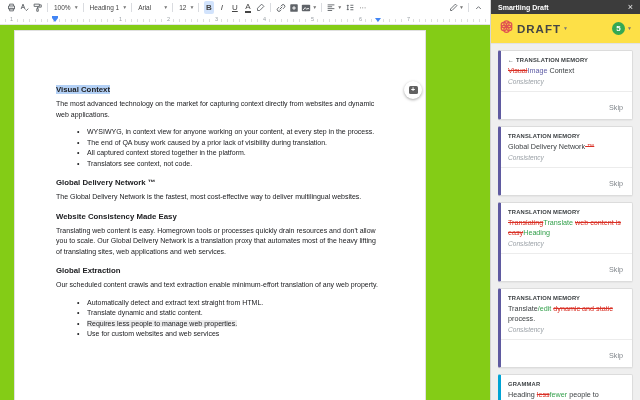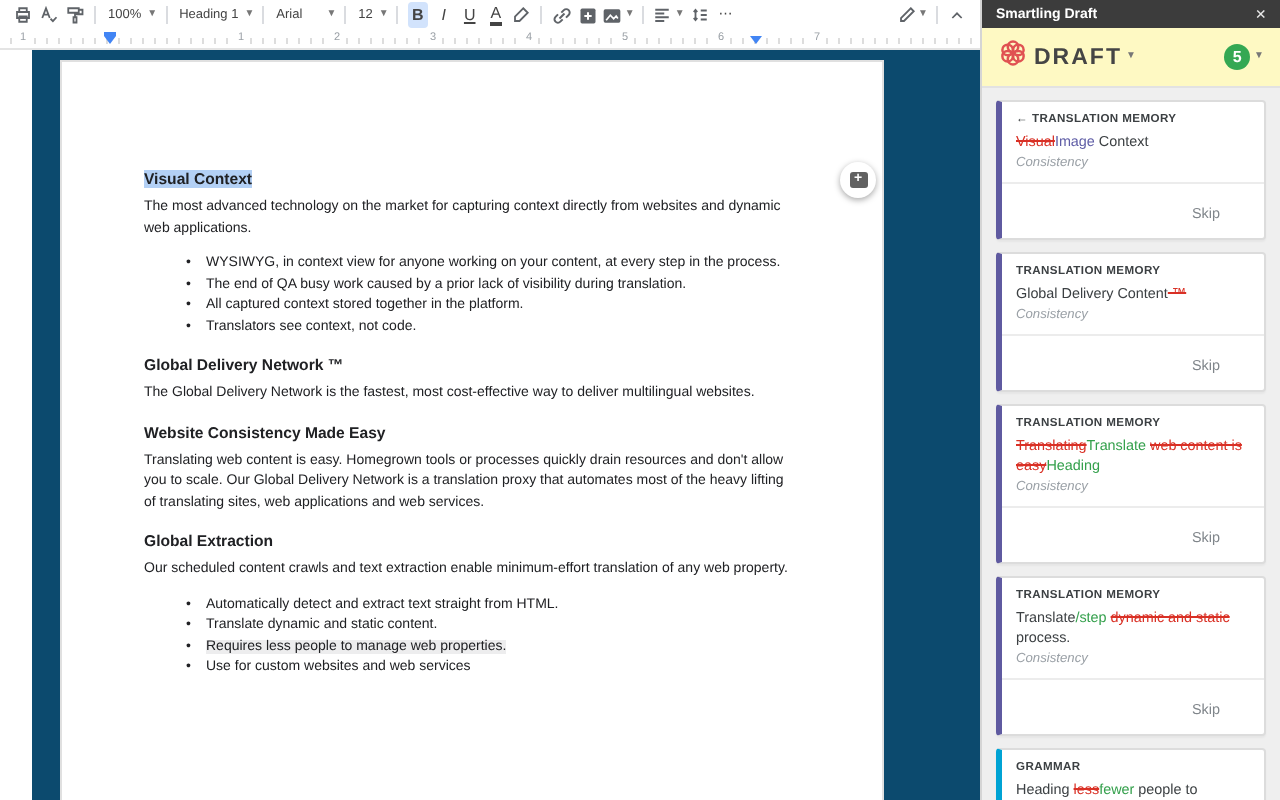--- a/index.html
+++ b/index.html
@@ -22,21 +22,21 @@
   .a-letter { border-bottom:2px solid #444; line-height:9px; }
   .right-tools { margin-left:auto; display:flex; align-items:center; }
 
   .ruler { height:10px; position:relative; background:#fff; border-bottom:1px solid #e4e4e4; flex:0 0 auto; }
   .ticks { position:absolute; left:0; right:0; bottom:2px; height:3px;
            background:repeating-linear-gradient(90deg, transparent 0 5px, #cfcfcf 5px 6px); opacity:.7; }
   .rnum { position:absolute; top:1px; font-size:5.5px; color:#9aa0a6; background:#fff; padding:0 2px; }
   .rmark { position:absolute; width:0; height:0; border:3px solid transparent; border-top:4px solid #4285f4; top:3px; }
   .rbar { position:absolute; width:6px; height:2px; background:#4285f4; top:1px; }
 
-  .canvas { flex:1; background:#0c4a6e; position:relative; overflow:hidden;margin-left:16px; }
+  .canvas { flex:1; background:#84cc16; position:relative; overflow:hidden; }
   .page { position:absolute; left:14px; top:5px; width:412px; height:378px; background:#fff;
           border:1px solid #e0e0e0; padding:54px 44px 0 41px; color:#202124; }
   .doc-h { font-size:7.8px; font-weight:bold; margin:9px 0 5px; }
   .doc-h:first-child { margin-top:0; }
   .doc-p { font-size:7px; line-height:1.5; margin:0 0 7px; }
   ul.doc-b { margin:0 0 7px; padding-left:31px; list-style:none; font-size:7px; line-height:1.5; }
   ul.doc-b li { position:relative; }
   ul.doc-b li::before { content:"•"; position:absolute; left:-10px; top:0; font-size:7px; }
   .s-selected { background:var(--selection); }
   .s-shaded { background:var(--shaded); }
@@ -44,33 +44,33 @@
   .comment-fab { position:absolute; left:404px; top:56px; width:18px; height:18px; border-radius:50%;
                  background:#fff; box-shadow:0 1px 3px rgba(0,0,0,.35); display:flex; align-items:center; justify-content:center; }
   .cfi { width:9px; height:8px; background:#616161; border-radius:1.5px; color:#fff; font-size:7px;
          line-height:7px; text-align:center; font-weight:bold; }
 
   
   .sidebar { width:150px; display:flex; flex-direction:column; background:#efefef; border-left:1px solid #d5d5d5; }
   .sb-header { height:14px; flex:0 0 auto; background:#3c3c3c; color:#fff; font-size:7px; font-weight:bold;
                display:flex; align-items:center; justify-content:space-between; padding:0 7px; }
   .sb-close { color:#e8e8e8; font-size:9px; font-weight:normal; }
-  .sb-brand { height:30px; flex:0 0 auto; background:#fef9c3; display:flex; align-items:center; padding:0 8px;
+  .sb-brand { height:30px; flex:0 0 auto; background:#fde047; display:flex; align-items:center; padding:0 8px;
               border-bottom:1px solid #e2e2e2; }
   .brand-name { font-size:11.5px; font-weight:bold; letter-spacing:1px; color:#454545; margin:0 2px 0 3px; }
   .badge { margin-left:auto; width:13px; height:13px; border-radius:50%; background:var(--badge); color:#fff;
            font-size:8px; font-weight:bold; display:flex; align-items:center; justify-content:center; }
   .sb-cards { flex:1; padding:6px 7px; display:flex; flex-direction:column; gap:6px; overflow:hidden; }
   .card { background:#fff; border:1px solid #dcdcdc; border-left:3px solid var(--acc,#5f5aa0); border-radius:2px;
           padding:6px 7px 0; box-shadow:0 1px 1px rgba(0,0,0,.04); }
   .card-head { font-size:5.8px; font-weight:bold; color:#3c4043; letter-spacing:.2px; margin-bottom:3px; }
   .card-head .back { margin-right:2px; font-weight:normal; }
   .card-text { font-size:7.2px; color:#3c4043; line-height:1.4; margin-bottom:2px; }
   .card-note { font-size:6.6px; font-style:italic; color:#9aa0a6; line-height:1.35; margin-bottom:4px; }
-  .card-skip { border-top:1px solid #ececec; margin:0 -7px; padding:4px 22px 5px; text-align:right; }
+  .card-skip { border-top:1px solid #ececec; margin:0 -7px; padding:4px 9px 5px; text-align:right; }
   .skip-btn { border:none; background:none; color:#80868b; font-size:7.2px; font-family:inherit; }
   .seg-del { color:var(--del); text-decoration:line-through; }
   .seg-ins { color:var(--ins); }
   .seg-ins2 { color:var(--ins2); }
 </style>
 </head>
 <body>
 
 <div class="app">
 
@@ -277,33 +277,33 @@
 
     <div class="sb-cards" id="cards">
         <div class="card" style="--acc: #5f5aa0;">
           <div class="card-head"><span class="back">←</span>TRANSLATION MEMORY</div>
           <div class="card-text"><span class="seg-del">Visual</span><span class="seg-ins2">Image</span><span class=""> Context</span></div>
           <div class="card-note">Consistency</div>
           <div class="card-skip"><button class="skip-btn">Skip</button></div>
         </div>
         <div class="card" style="--acc: #5f5aa0;">
           <div class="card-head">TRANSLATION MEMORY</div>
-          <div class="card-text"><span class="">Global Delivery Content</span><span class="seg-del"> ™</span></div>
+          <div class="card-text"><span class="">Global Delivery Network</span><span class="seg-del"> ™</span></div>
           <div class="card-note">Consistency</div>
           <div class="card-skip"><button class="skip-btn">Skip</button></div>
         </div>
         <div class="card" style="--acc: #5f5aa0;">
           <div class="card-head">TRANSLATION MEMORY</div>
           <div class="card-text"><span class="seg-del">Translating</span><span class="seg-ins">Translate</span><span class=""> </span><span class="seg-del">web content is easy</span><span class="seg-ins">Heading</span></div>
           <div class="card-note">Consistency</div>
           <div class="card-skip"><button class="skip-btn">Skip</button></div>
         </div>
         <div class="card" style="--acc: #5f5aa0;">
           <div class="card-head">TRANSLATION MEMORY</div>
-          <div class="card-text"><span class="">Translate</span><span class="seg-ins">/step</span><span class=""> </span><span class="seg-del">dynamic and static</span><span class=""> process.</span></div>
+          <div class="card-text"><span class="">Translate</span><span class="seg-ins">/edit</span><span class=""> </span><span class="seg-del">dynamic and static</span><span class=""> process.</span></div>
           <div class="card-note">Consistency</div>
           <div class="card-skip"><button class="skip-btn">Skip</button></div>
         </div>
         <div class="card" style="--acc: #00a3d4;">
           <div class="card-head">GRAMMAR</div>
           <div class="card-text"><span class="">Heading </span><span class="seg-del">less</span><span class="seg-ins">fewer</span><span class=""> people to manage web properties.</span></div>
         </div>
       </div>
   </aside>
 </div>

